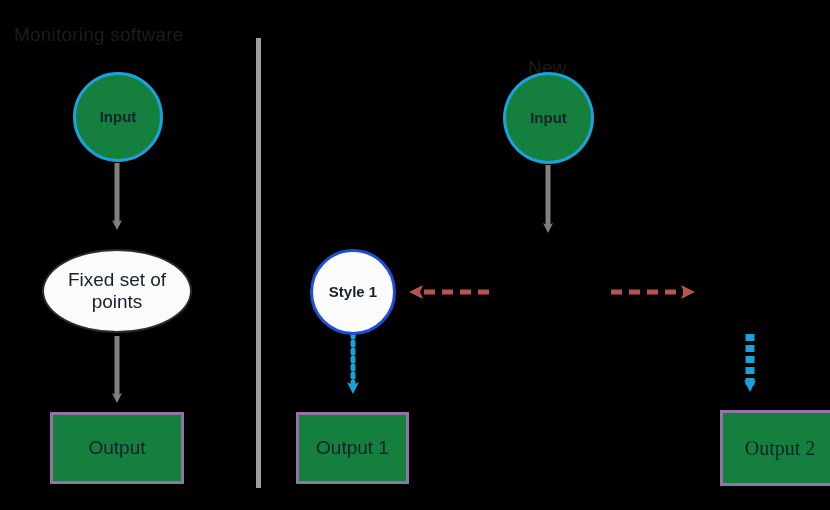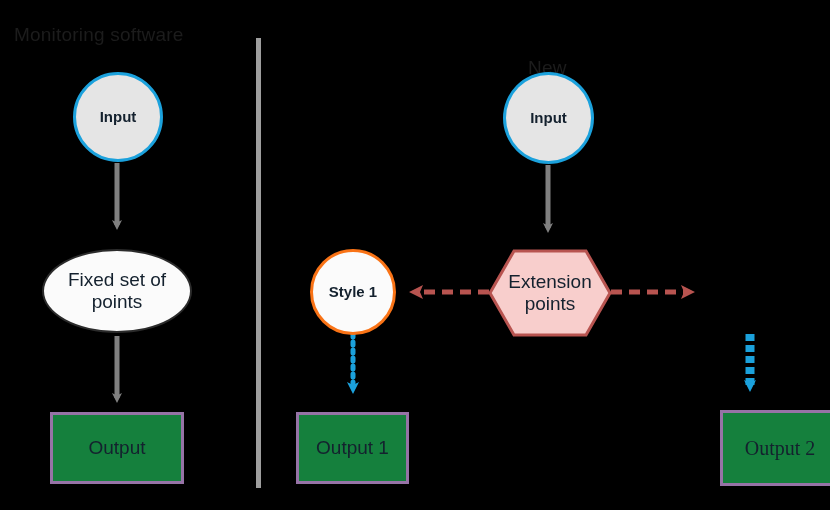--- a/index.html
+++ b/index.html
@@ -49,31 +49,31 @@
     box-sizing: border-box;
     display: flex;
     align-items: center;
     justify-content: center;
     text-align: center;
     line-height: 1.15;
   }
 
   .circle-blue {
     border-radius: 50%;
-    background: #e5e5e5;
+    background: #15803d;
     border: 3px solid #1ba1dc;
     color: #14212e;
     font-weight: bold;
     font-size: 15px;
   }
 
   .circle-white {
     border-radius: 50%;
     background: #fbfbfb;
-    border: 3px solid #f97316;
+    border: 3px solid #1d4ed8;
     color: #14212e;
     font-weight: bold;
     font-size: 15px;
   }
 
   .ellipse {
     border-radius: 50%;
     background: #fbfbfb;
     border: 2px solid #2b2b2b;
     color: #14212e;
@@ -183,26 +183,20 @@
   </div>
 
   <div class="node circle-blue" style="left:503px; top:72px; width:91px; height:92px;">
     <span>Input</span>
   </div>
 
   <div class="node circle-white" style="left:310px; top:249px; width:86px; height:86px;">
     <span>Style 1</span>
   </div>
 
-  <div class="hexagon" style="left:488px; top:249px; width:124px; height:88px;">
-    <svg class="hex-shape" viewBox="0 0 124 88" preserveAspectRatio="none">
-      <polygon points="26,2 98,2 122,44 98,86 26,86 2,44" fill="#f8cecc" stroke="#b85450" stroke-width="3"></polygon>
-    </svg>
-    <span class="hex-label">Extension points</span>
-  </div>
 
 
   <div class="node rect-purple" style="left:296px; top:412px; width:113px; height:72px;">
     <span>Output 1</span>
   </div>
 
   <div class="node rect-purple serif" style="left:684px; top:410px; width:120px; height:76px;margin-left:36px;">
     <span>Output 2</span>
   </div>
 

